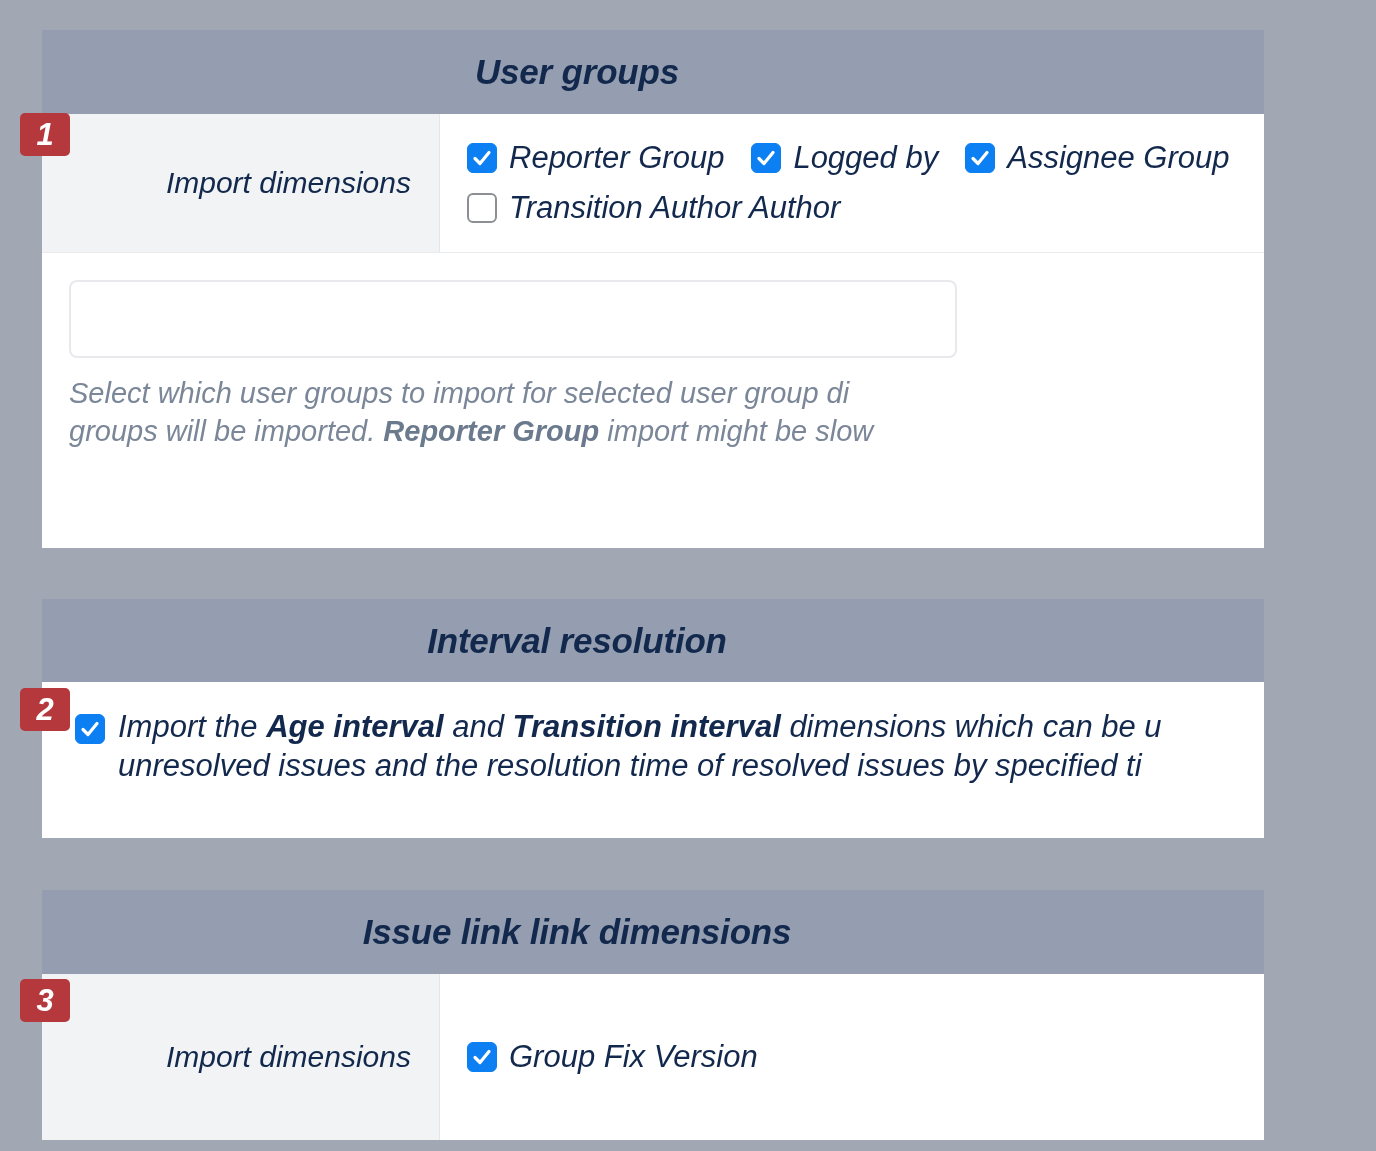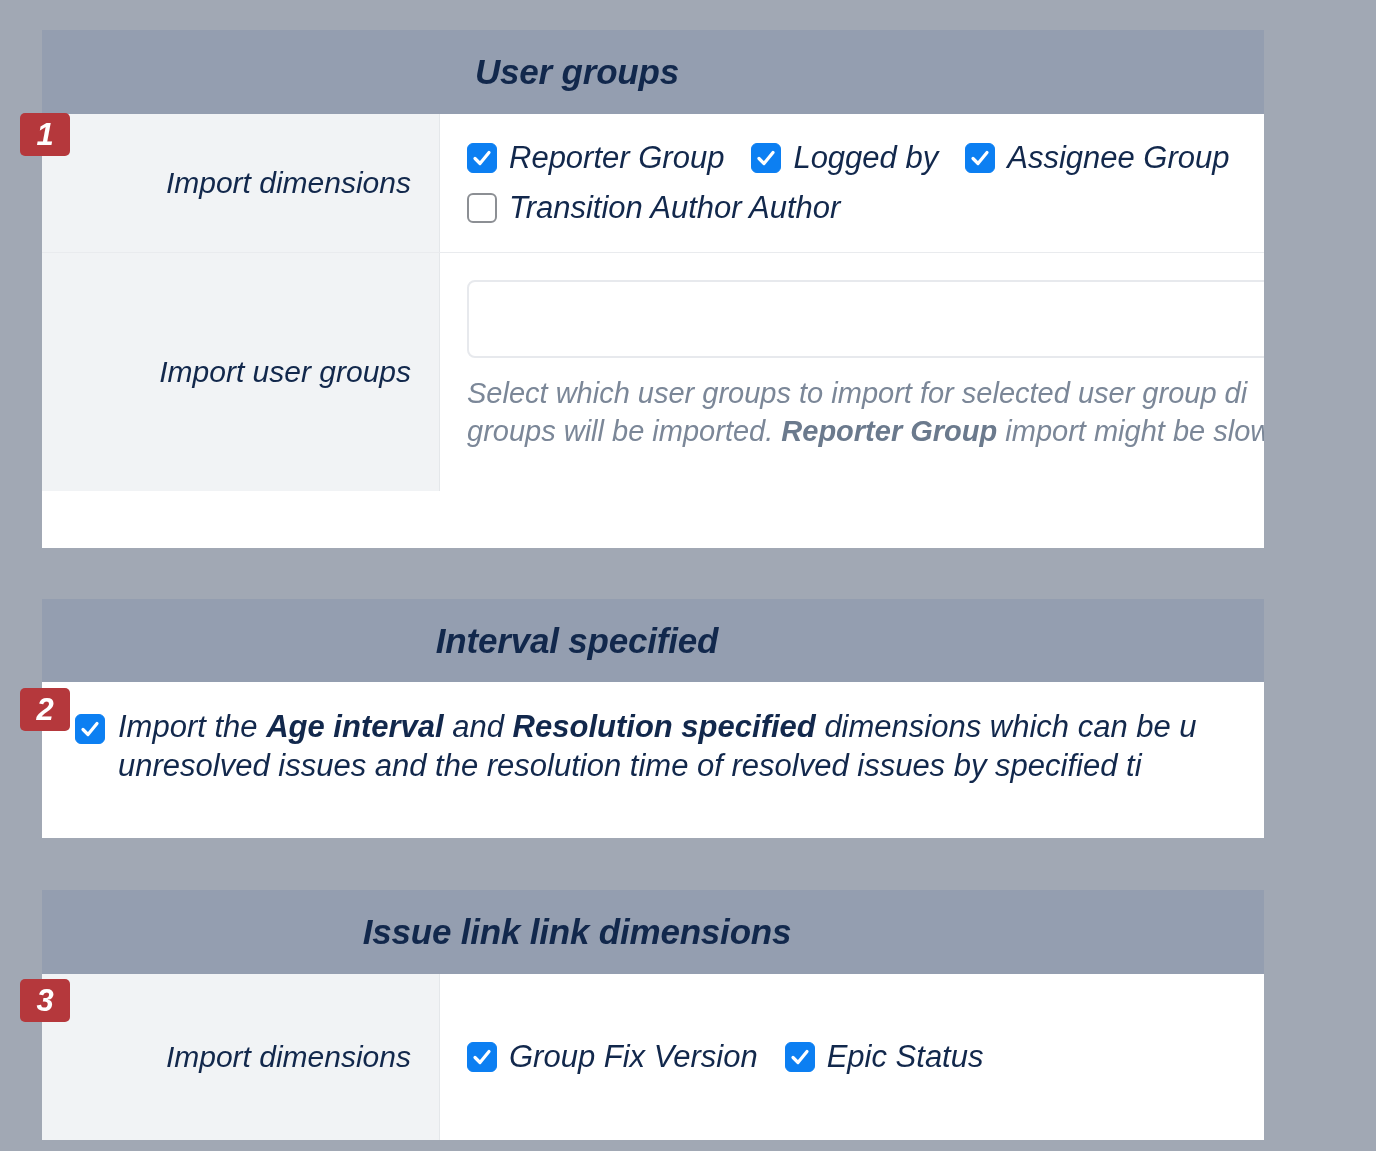--- a/index.html
+++ b/index.html
@@ -225,41 +225,38 @@
           <label class="checkbox-item" style="flex-basis:100%;">
             <span class="cbox unchecked"></span>
             <span class="cbox-label">Transition Author Author</span>
           </label>
 
         </div>
       </div>
     </div>
 
     <div class="field-row" style="height:238px;">
-      <div class="field-label-cell">
-        <span class="field-label">Import user groups</span>
-      </div>
       <div class="field-control-cell" style="justify-content:flex-start; padding-top:27px;">
         <div class="select-box"></div>
         <div class="helper-text">Select which user groups to import for selected user group di<br>groups will be imported. <b>Reporter Group</b> import might be slow</div>
       </div>
     </div>
   </div>
 
   <div class="card" style="top:589px; height:239px;">
     <div class="card-header" style="height:83px;">
-      <span class="card-header-title">Interval specified</span>
+      <span class="card-header-title">Interval resolution</span>
     </div>
     <div class="standalone-row">
       <label class="cbox checked">
         <svg width="22" height="22" viewBox="0 0 22 22" aria-hidden="true">
           <path d="M4 11.5 L9 16.5 L18 5.5" fill="none" stroke="#ffffff" stroke-width="3.2" stroke-linecap="round" stroke-linejoin="round"></path>
         </svg>
       </label>
-      <div class="standalone-text">Import the <b>Age interval</b> and <b>Resolution specified</b> dimensions which can be u<br>unresolved issues and the resolution time of resolved issues by specified ti</div>
+      <div class="standalone-text">Import the <b>Age interval</b> and <b>Transition interval</b> dimensions which can be u<br>unresolved issues and the resolution time of resolved issues by specified ti</div>
     </div>
   </div>
 
   <div class="card" style="top:880px; height:250px;">
     <div class="card-header" style="height:84px;">
       <span class="card-header-title">Issue link link dimensions</span>
     </div>
     <div class="field-row" style="height:166px;">
       <div class="field-label-cell">
         <span class="field-label">Import dimensions</span>
@@ -269,28 +266,20 @@
 
           <label class="checkbox-item">
             <span class="cbox checked">
               <svg width="22" height="22" viewBox="0 0 22 22" aria-hidden="true">
                 <path d="M4 11.5 L9 16.5 L18 5.5" fill="none" stroke="#ffffff" stroke-width="3.2" stroke-linecap="round" stroke-linejoin="round"></path>
               </svg>
             </span>
             <span class="cbox-label">Group Fix Version</span>
           </label>
 
-          <label class="checkbox-item">
-            <span class="cbox checked">
-              <svg width="22" height="22" viewBox="0 0 22 22" aria-hidden="true">
-                <path d="M4 11.5 L9 16.5 L18 5.5" fill="none" stroke="#ffffff" stroke-width="3.2" stroke-linecap="round" stroke-linejoin="round"></path>
-              </svg>
-            </span>
-            <span class="cbox-label">Epic Status</span>
-          </label>
 
 
         </div>
       </div>
     </div>
   </div>
 
   <div class="step-badge" style="left:20px; top:103px;">
     <span>1</span>
   </div>

